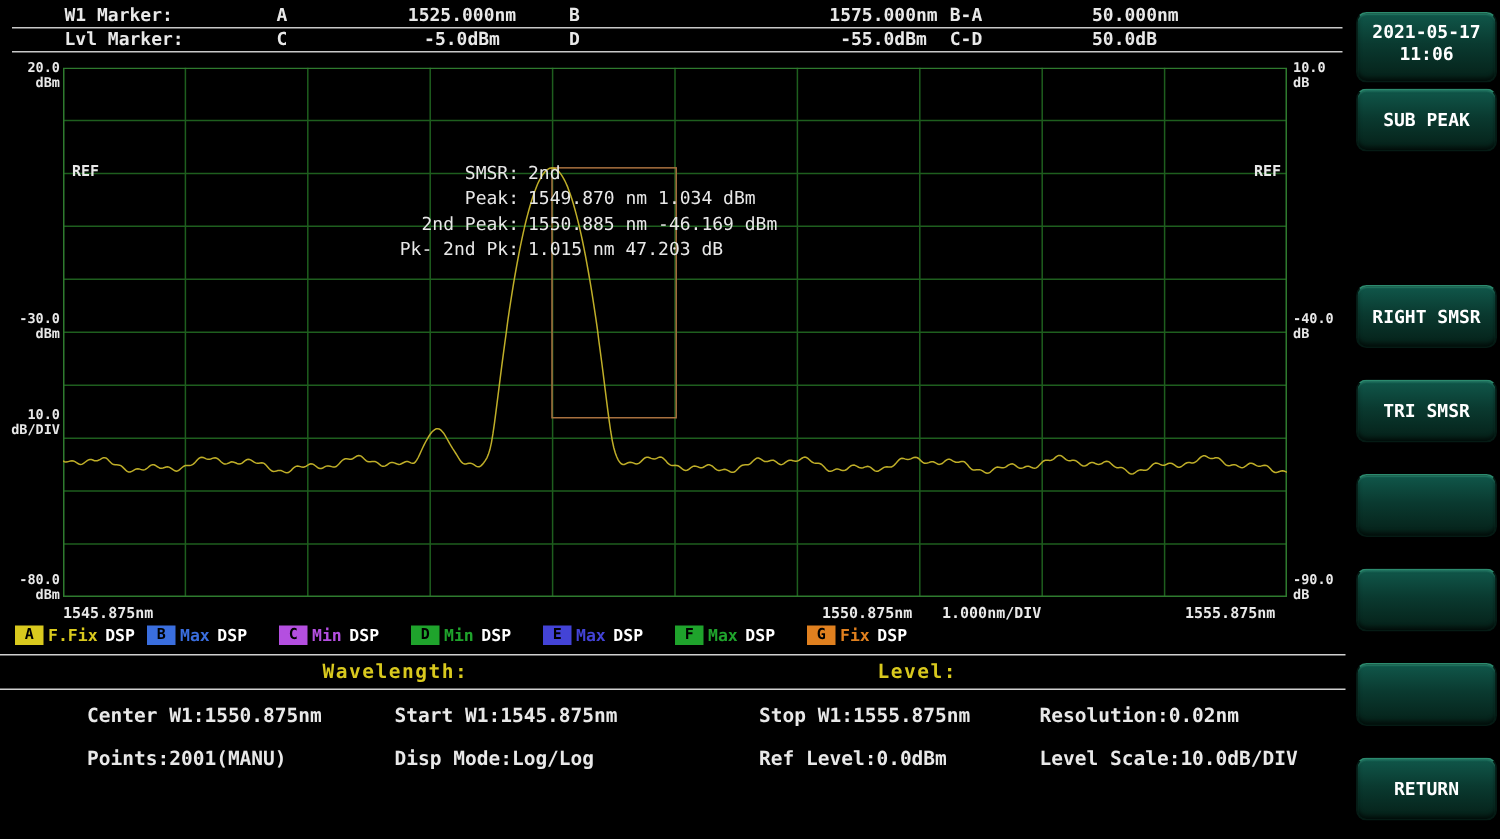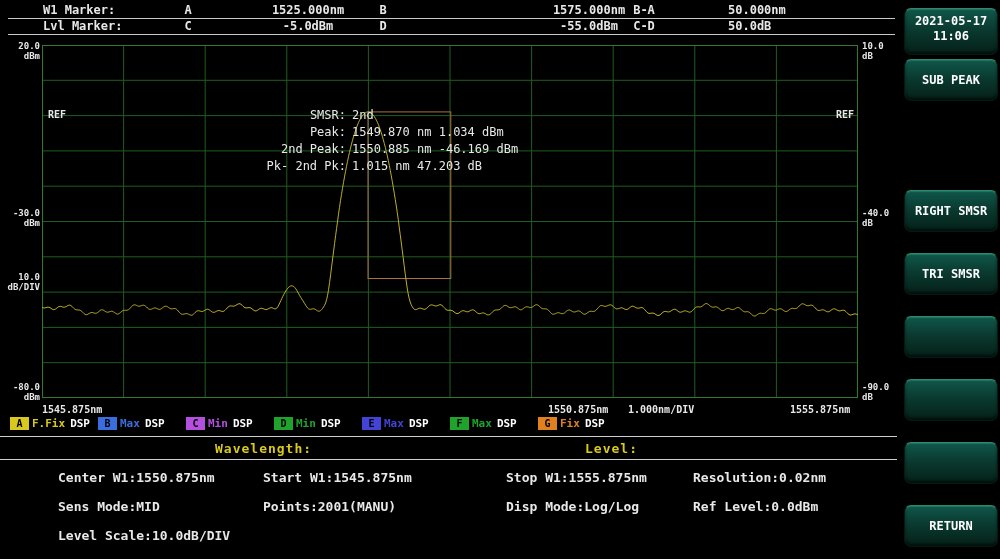--- a/index.html
+++ b/index.html
@@ -198,21 +198,20 @@
   <div class="hline" style="top:436px"></div>
   <span class="sect w">Wavelength:</span>
   <span class="sect lv">Level:</span>
   <div class="hline" style="top:459px"></div>
 
   <div class="params">
     <span>Center W1:1550.875nm</span>
     <span>Start W1:1545.875nm</span>
     <span>Stop W1:1555.875nm</span>
     <span>Resolution:0.02nm</span>
-    <span>Sens Mode:MID</span>
     <span>Points:2001(MANU)</span>
     <span>Disp Mode:Log/Log</span>
     <span>Ref Level:0.0dBm</span>
     <span>Level Scale:10.0dB/DIV</span>
     <span></span>
     <span></span>
   </div>
 
   <div class="sidebar">
     <div class="skey datebox" style="top:8px">

